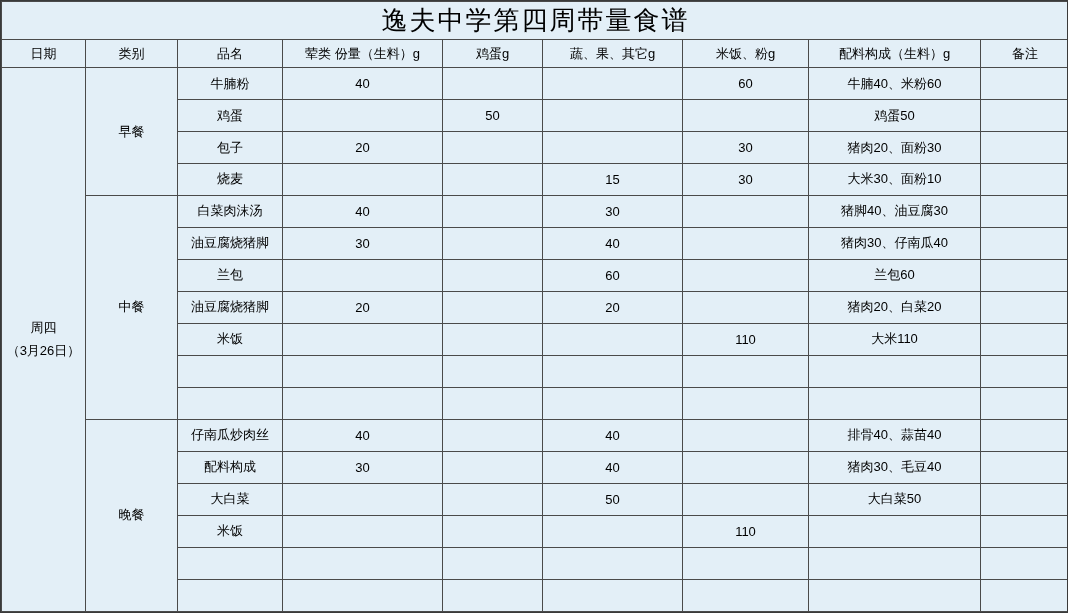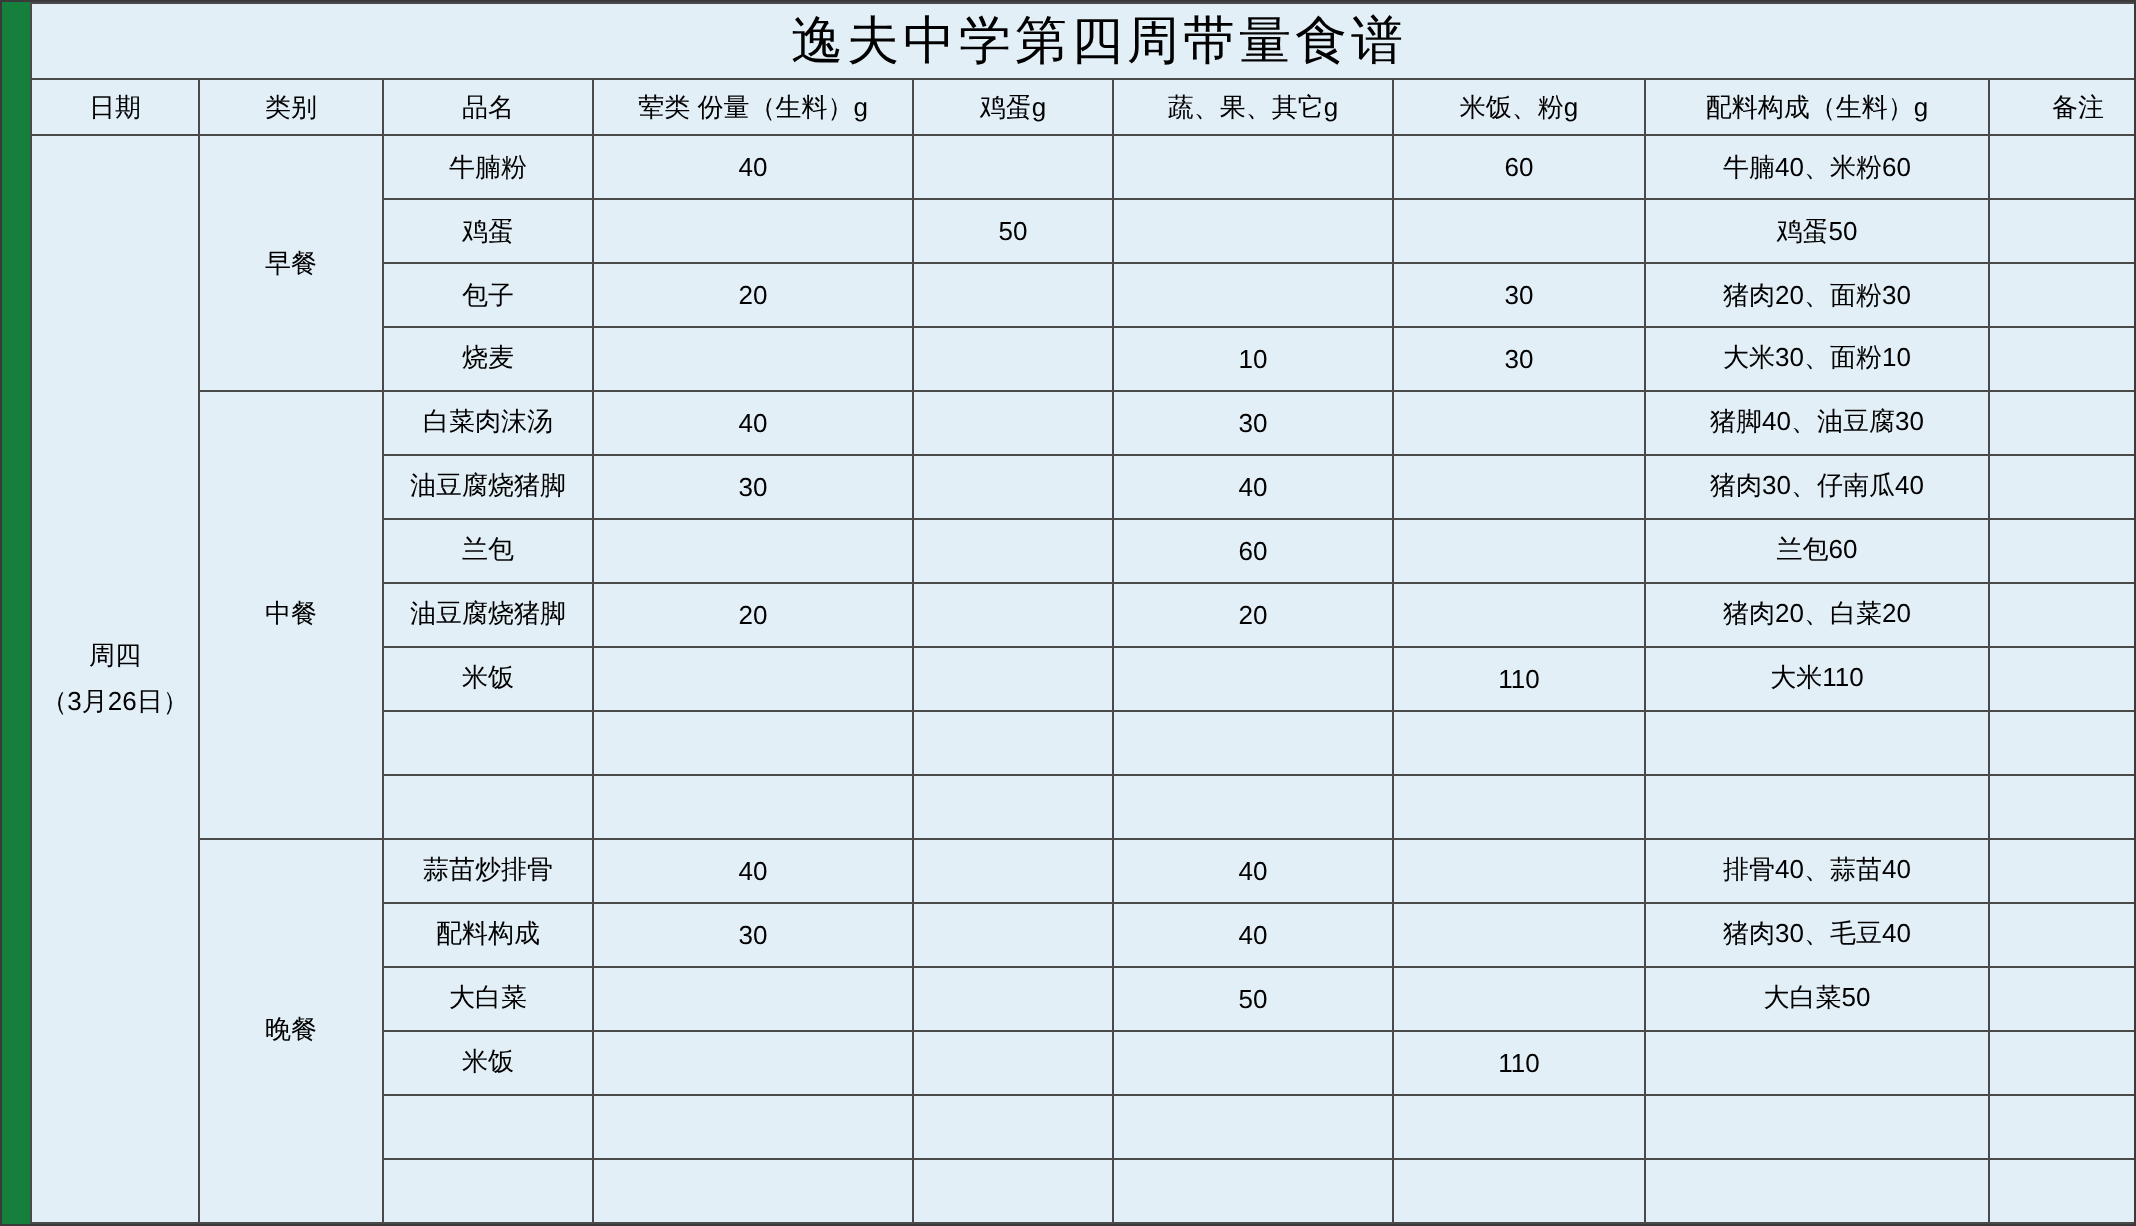--- a/index.html
+++ b/index.html
@@ -6,26 +6,25 @@
     margin: 0;
     padding: 0;
     background: #ffffff;
   }
   body {
     font-family: "Liberation Sans", sans-serif;
   }
   .sheet {
     width: 1068px;
     height: 613px;
-    background: #15803d;
+    background: #ef4444;
     box-sizing: border-box;
     border: 1px solid #3a3a3a;
     overflow: hidden;
     position: relative;
-    padding-left: 14px;
   }
   table.menu {
     width: 100%;
     height: 100%;
     border-collapse: collapse;
     table-layout: fixed;
   }
   table.menu td, table.menu th {
     border: 1px solid #4a4a4a;
     background: #e3eff7;
@@ -141,21 +140,21 @@
           <td class="num-cell"></td>
           <td class="num-cell"></td>
           <td class="num-cell">30</td>
           <td class="ingr-cell">猪肉20、面粉30</td>
           <td class="num-cell"></td>
         </tr>
         <tr class="body-row">
           <td class="dish-cell">烧麦</td>
           <td class="num-cell"></td>
           <td class="num-cell"></td>
-          <td class="num-cell">10</td>
+          <td class="num-cell">15</td>
           <td class="num-cell">30</td>
           <td class="ingr-cell">大米30、面粉10</td>
           <td class="num-cell"></td>
         </tr>
         <tr class="body-row">
           <td class="meal-cell" rowspan="7">中餐</td>
           <td class="dish-cell">白菜肉沫汤</td>
           <td class="num-cell">40</td>
           <td class="num-cell"></td>
           <td class="num-cell">30</td>
@@ -212,21 +211,21 @@
           <td class="dish-cell"></td>
           <td class="num-cell"></td>
           <td class="num-cell"></td>
           <td class="num-cell"></td>
           <td class="num-cell"></td>
           <td class="ingr-cell"></td>
           <td class="num-cell"></td>
         </tr>
         <tr class="body-row">
           <td class="meal-cell" rowspan="6">晚餐</td>
-          <td class="dish-cell">蒜苗炒排骨</td>
+          <td class="dish-cell">仔南瓜炒肉丝</td>
           <td class="num-cell">40</td>
           <td class="num-cell"></td>
           <td class="num-cell">40</td>
           <td class="num-cell"></td>
           <td class="ingr-cell">排骨40、蒜苗40</td>
           <td class="num-cell"></td>
         </tr>
         <tr class="body-row">
           <td class="dish-cell">配料构成</td>
           <td class="num-cell">30</td>

